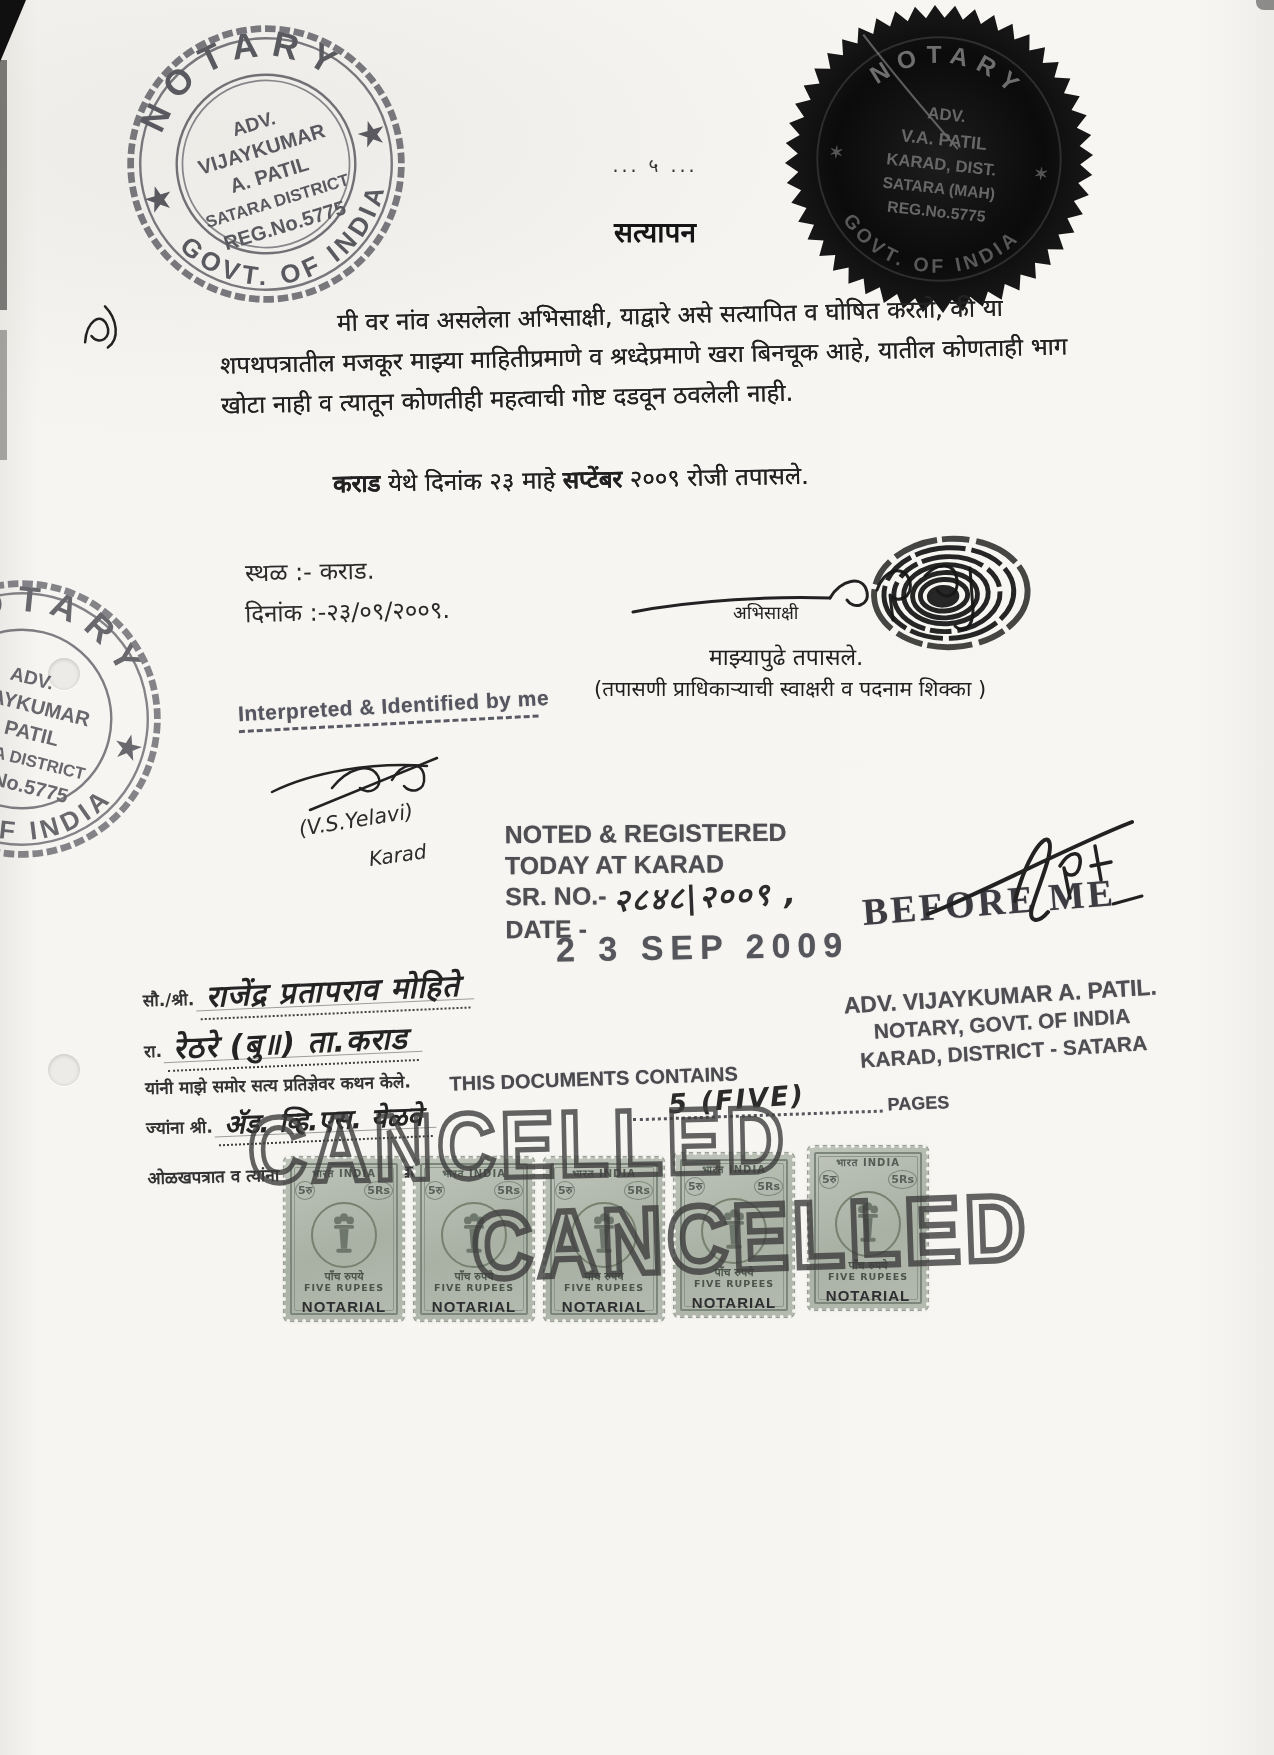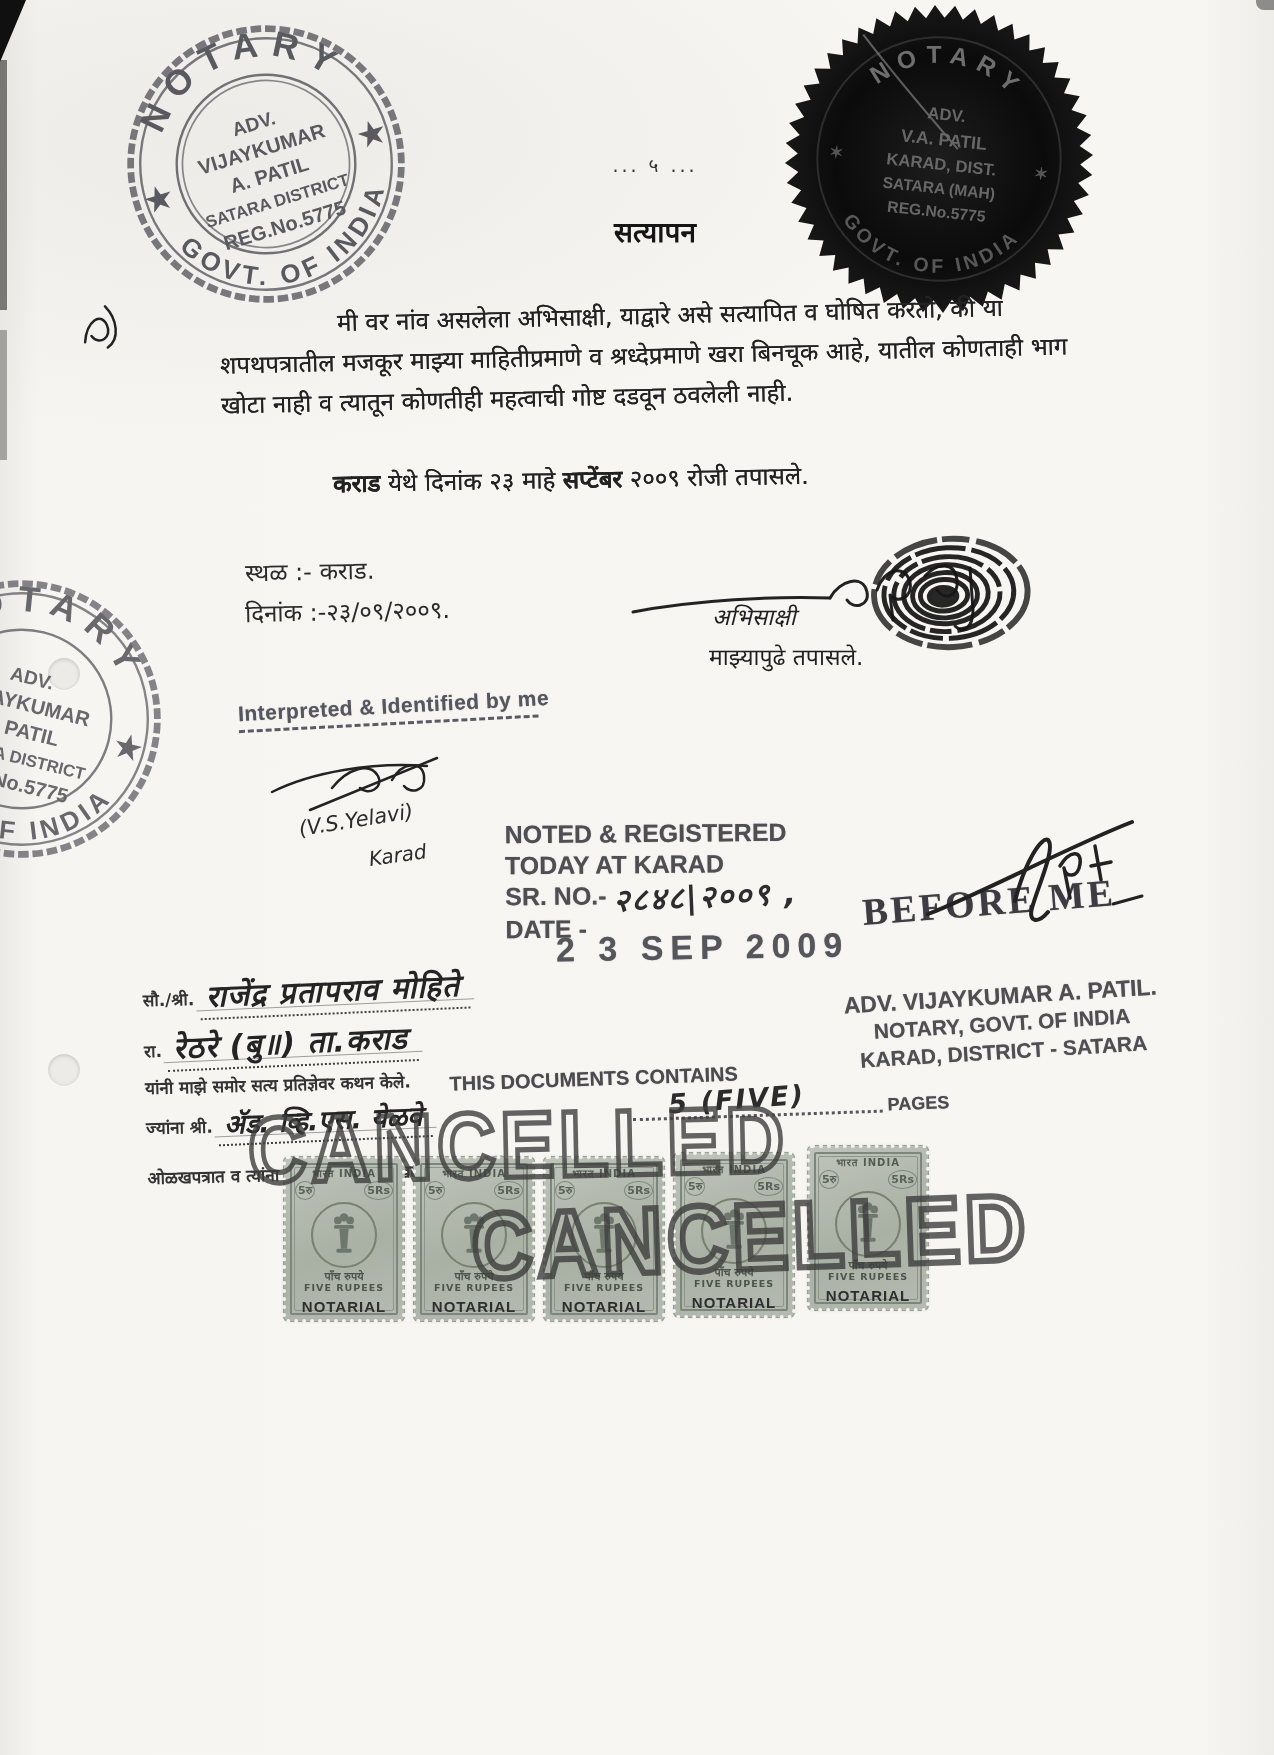--- a/index.html
+++ b/index.html
@@ -36,21 +36,21 @@
 
   
   .deva{font-family:"DejaVu Sans",sans-serif;}
   #para{position:absolute;left:220px;top:296px;width:852px;transform:rotate(-1.3deg);
     font-size:24px;line-height:40px;color:#222;text-shadow:0 0 .4px #333;}
   #para .indent{display:inline-block;width:118px;}
   #date-line{position:absolute;left:333px;top:462px;font-size:24px;transform:rotate(-1deg);color:#222;text-shadow:0 0 .4px #333;}
   #date-line b{font-weight:bold;}
   #place-line{position:absolute;left:245px;top:554px;font-size:24px;transform:rotate(-1.2deg);color:#2a2a2a;}
   #date2-line{position:absolute;left:245px;top:594px;font-size:24px;transform:rotate(-1.2deg);color:#2a2a2a;}
-  #deponent-label{position:absolute;left:712px;top:600px;font-size:23px;color:#1f1f1f;font-style:italic;}
+  #deponent-label{position:absolute;left:733px;top:600px;font-size:18px;color:#1f1f1f;}
   #examined-label{position:absolute;left:693px;top:640px;font-size:23px;color:#1f1f1f;margin-left:16px;}
   #authority-note{position:absolute;left:594px;top:674px;font-size:21px;color:#1f1f1f;}
 
   
   .sig{position:absolute;}
   .sig path{fill:none;stroke:#222;stroke-linecap:round;stroke-linejoin:round;}
   #fingerprint{position:absolute;left:860px;top:532px;width:178px;height:128px;transform:rotate(-3deg);opacity:.93;}
 
   
   .stamp-text{position:absolute;font-family:"Liberation Sans",sans-serif;font-weight:bold;color:#4e4e53;
@@ -213,20 +213,21 @@
       <ellipse cx="88" cy="63" rx="54" ry="38" stroke-width="5" stroke-dasharray="64 6 22 5"></ellipse>
       <ellipse cx="87" cy="63" rx="43" ry="30" stroke-width="5"></ellipse>
       <ellipse cx="86" cy="64" rx="33" ry="23" stroke-width="5"></ellipse>
       <ellipse cx="85" cy="64" rx="24" ry="16" stroke-width="5"></ellipse>
       <ellipse cx="84" cy="65" rx="14" ry="9" stroke-width="5" fill="#181818"></ellipse>
     </g>
   </svg>
 
   <div id="deponent-label" class="deva">अभिसाक्षी</div>
   <div id="examined-label" class="deva">माझ्यापुढे तपासले.</div>
+  <div id="authority-note" class="deva">(तपासणी प्राधिकाऱ्याची स्वाक्षरी व पदनाम शिक्का )</div>
 
   <div class="round-stamp" id="partial-stamp">
     <svg viewBox="0 0 300 300" width="100%" height="100%">
       <defs>
         <path id="arcT2" d="M 38,150 A 112,112 0 0 1 262,150"></path>
         <path id="arcB2" d="M 24,150 A 126,126 0 0 0 276,150"></path>
       </defs>
       <g fill="none" stroke="#45454d">
         <circle cx="150" cy="150" r="141" stroke-width="7" stroke-dasharray="11 4" opacity=".8"></circle>
         <circle cx="150" cy="150" r="131" stroke-width="2.5" opacity=".8"></circle>

